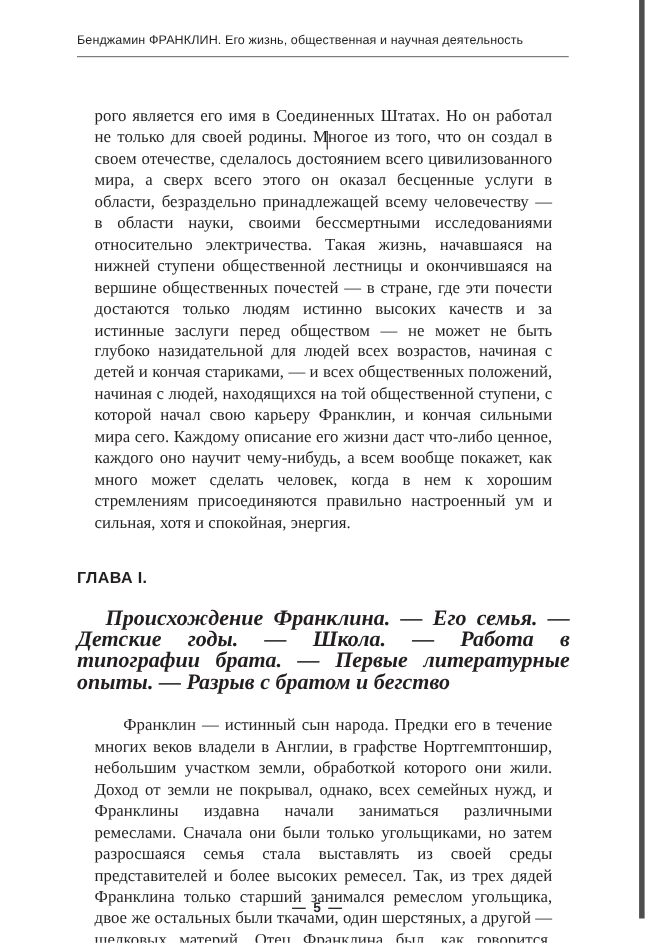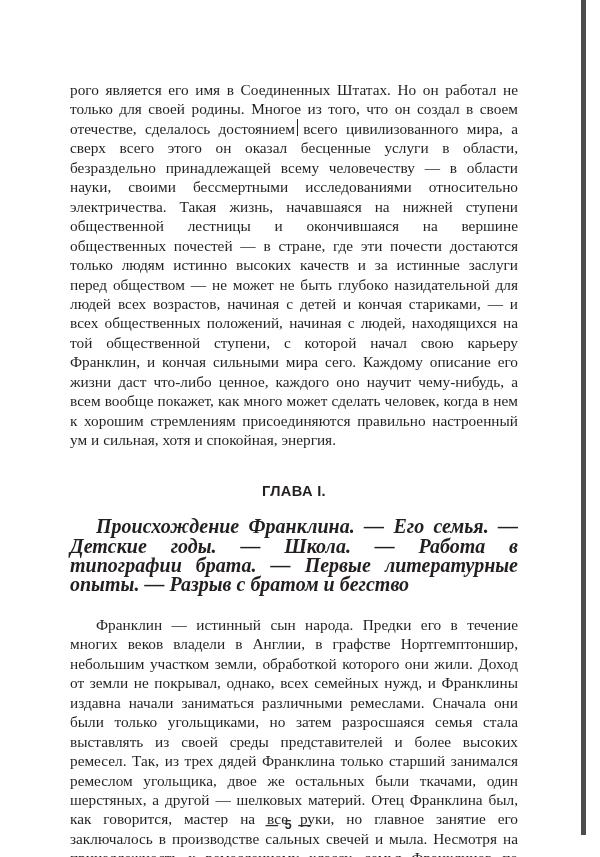--- a/index.html
+++ b/index.html
@@ -68,36 +68,35 @@
 
   
   #text-column {
     position: absolute;
     left: 70px;
     top: 80px;
     width: 448px;
   }
 
   p.body-par {
-    margin: 0;
+    margin: 16px;
     font-size: 15.3px;
     line-height: 19.45px;
     text-align: justify;
     text-align-last: left;
     word-spacing: 0.1px;
     hyphens: manual;
   }
   p.body-par.cont { text-indent: 0; }
   p.body-par.indent { text-indent: 26px; }
 
   
   #chapter-heading {
     margin-top: 32px;
     margin-bottom: 0;
-    text-align: center;
     font-family: "Liberation Sans", "DejaVu Sans", sans-serif;
     font-weight: bold;
     font-size: 14.6px;
     line-height: 19.5px;
     letter-spacing: 0.35px;
     color: #231f20;
   }
   #chapter-heading .ch-line { display: block; }
 
   
@@ -138,20 +137,24 @@
     font-size: 12.5px;
     letter-spacing: 1.6px;
     color: #2b2b33;
   }
 </style>
 </head>
 <body>
 
 <div id="page-sheet">
 
+  <div id="running-head">
+    <div class="rh-text">Бенджамин ФРАНКЛИН. Его жизнь, общественная и научная деятельность</div>
+    <div class="rh-rule"></div>
+  </div>
 
   <div id="text-column">
 
     <p class="body-par cont">рого является его имя в Соединенных Штатах. Но он работал не только для своей родины. Многое из того, что он создал в своем отечестве, сделалось достоянием всего цивилизованного мира, а сверх всего этого он оказал бесценные услуги в области, безраздельно принадлежащей всему человечеству — в области науки, своими бессмертными исследованиями относительно электричества. Такая жизнь, начавшаяся на нижней ступени общественной лестницы и окончившаяся на вершине общественных почестей — в стране, где эти почести достаются только людям истинно высоких качеств и за истинные заслуги перед обществом — не может не быть глубоко назидательной для людей всех возрастов, начиная с детей и кончая стариками, — и всех общественных положений, начиная с людей, находящихся на той общественной ступени, с которой начал свою карьеру Франклин, и кончая сильными мира сего. Каждому описание его жизни даст что-либо ценное, каждого оно научит чему-нибудь, а всем вообще покажет, как много может сделать человек, когда в нем к хорошим стремлениям присоединяются правильно настроенный ум и сильная, хотя и спокойная, энергия.</p>
 
     <div id="chapter-heading">
       <span class="ch-line">ГЛАВА I.</span>
     </div>
 
     <p id="chapter-argument">Происхождение Франклина. — Его семья. — Детские годы. — Школа. — Работа в типографии брата. — Первые литературные опыты. — Разрыв с братом и бегство</p>

